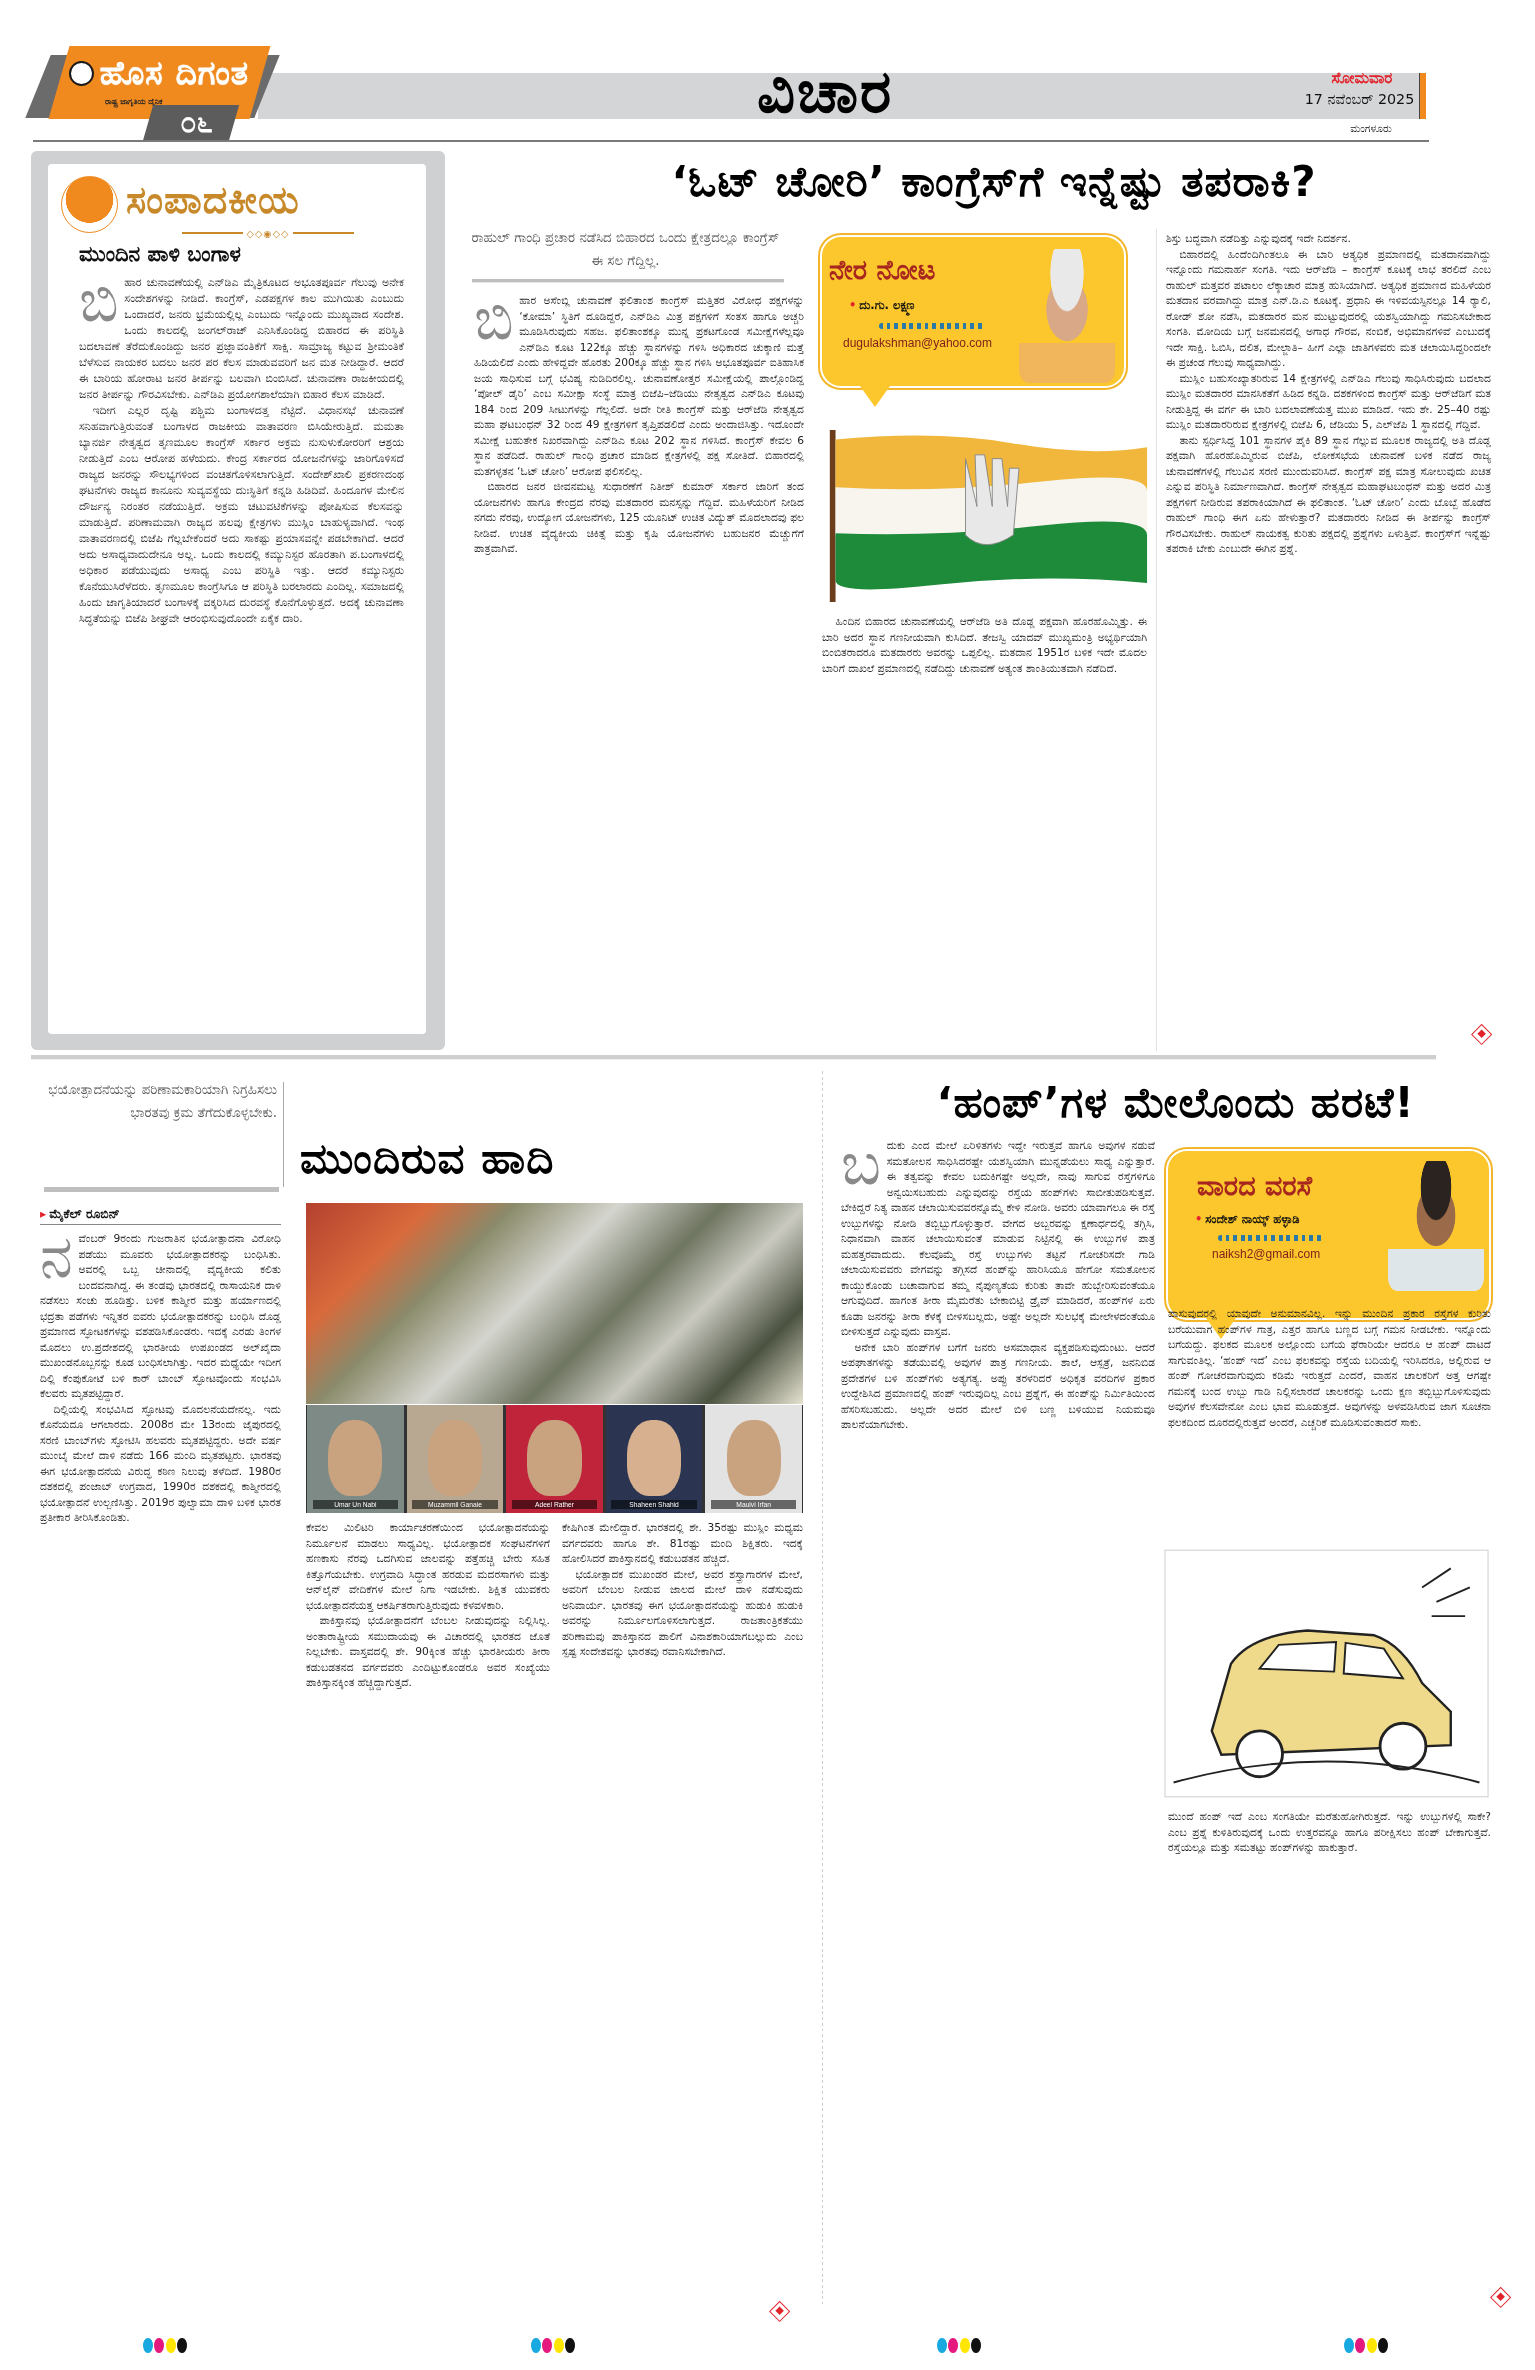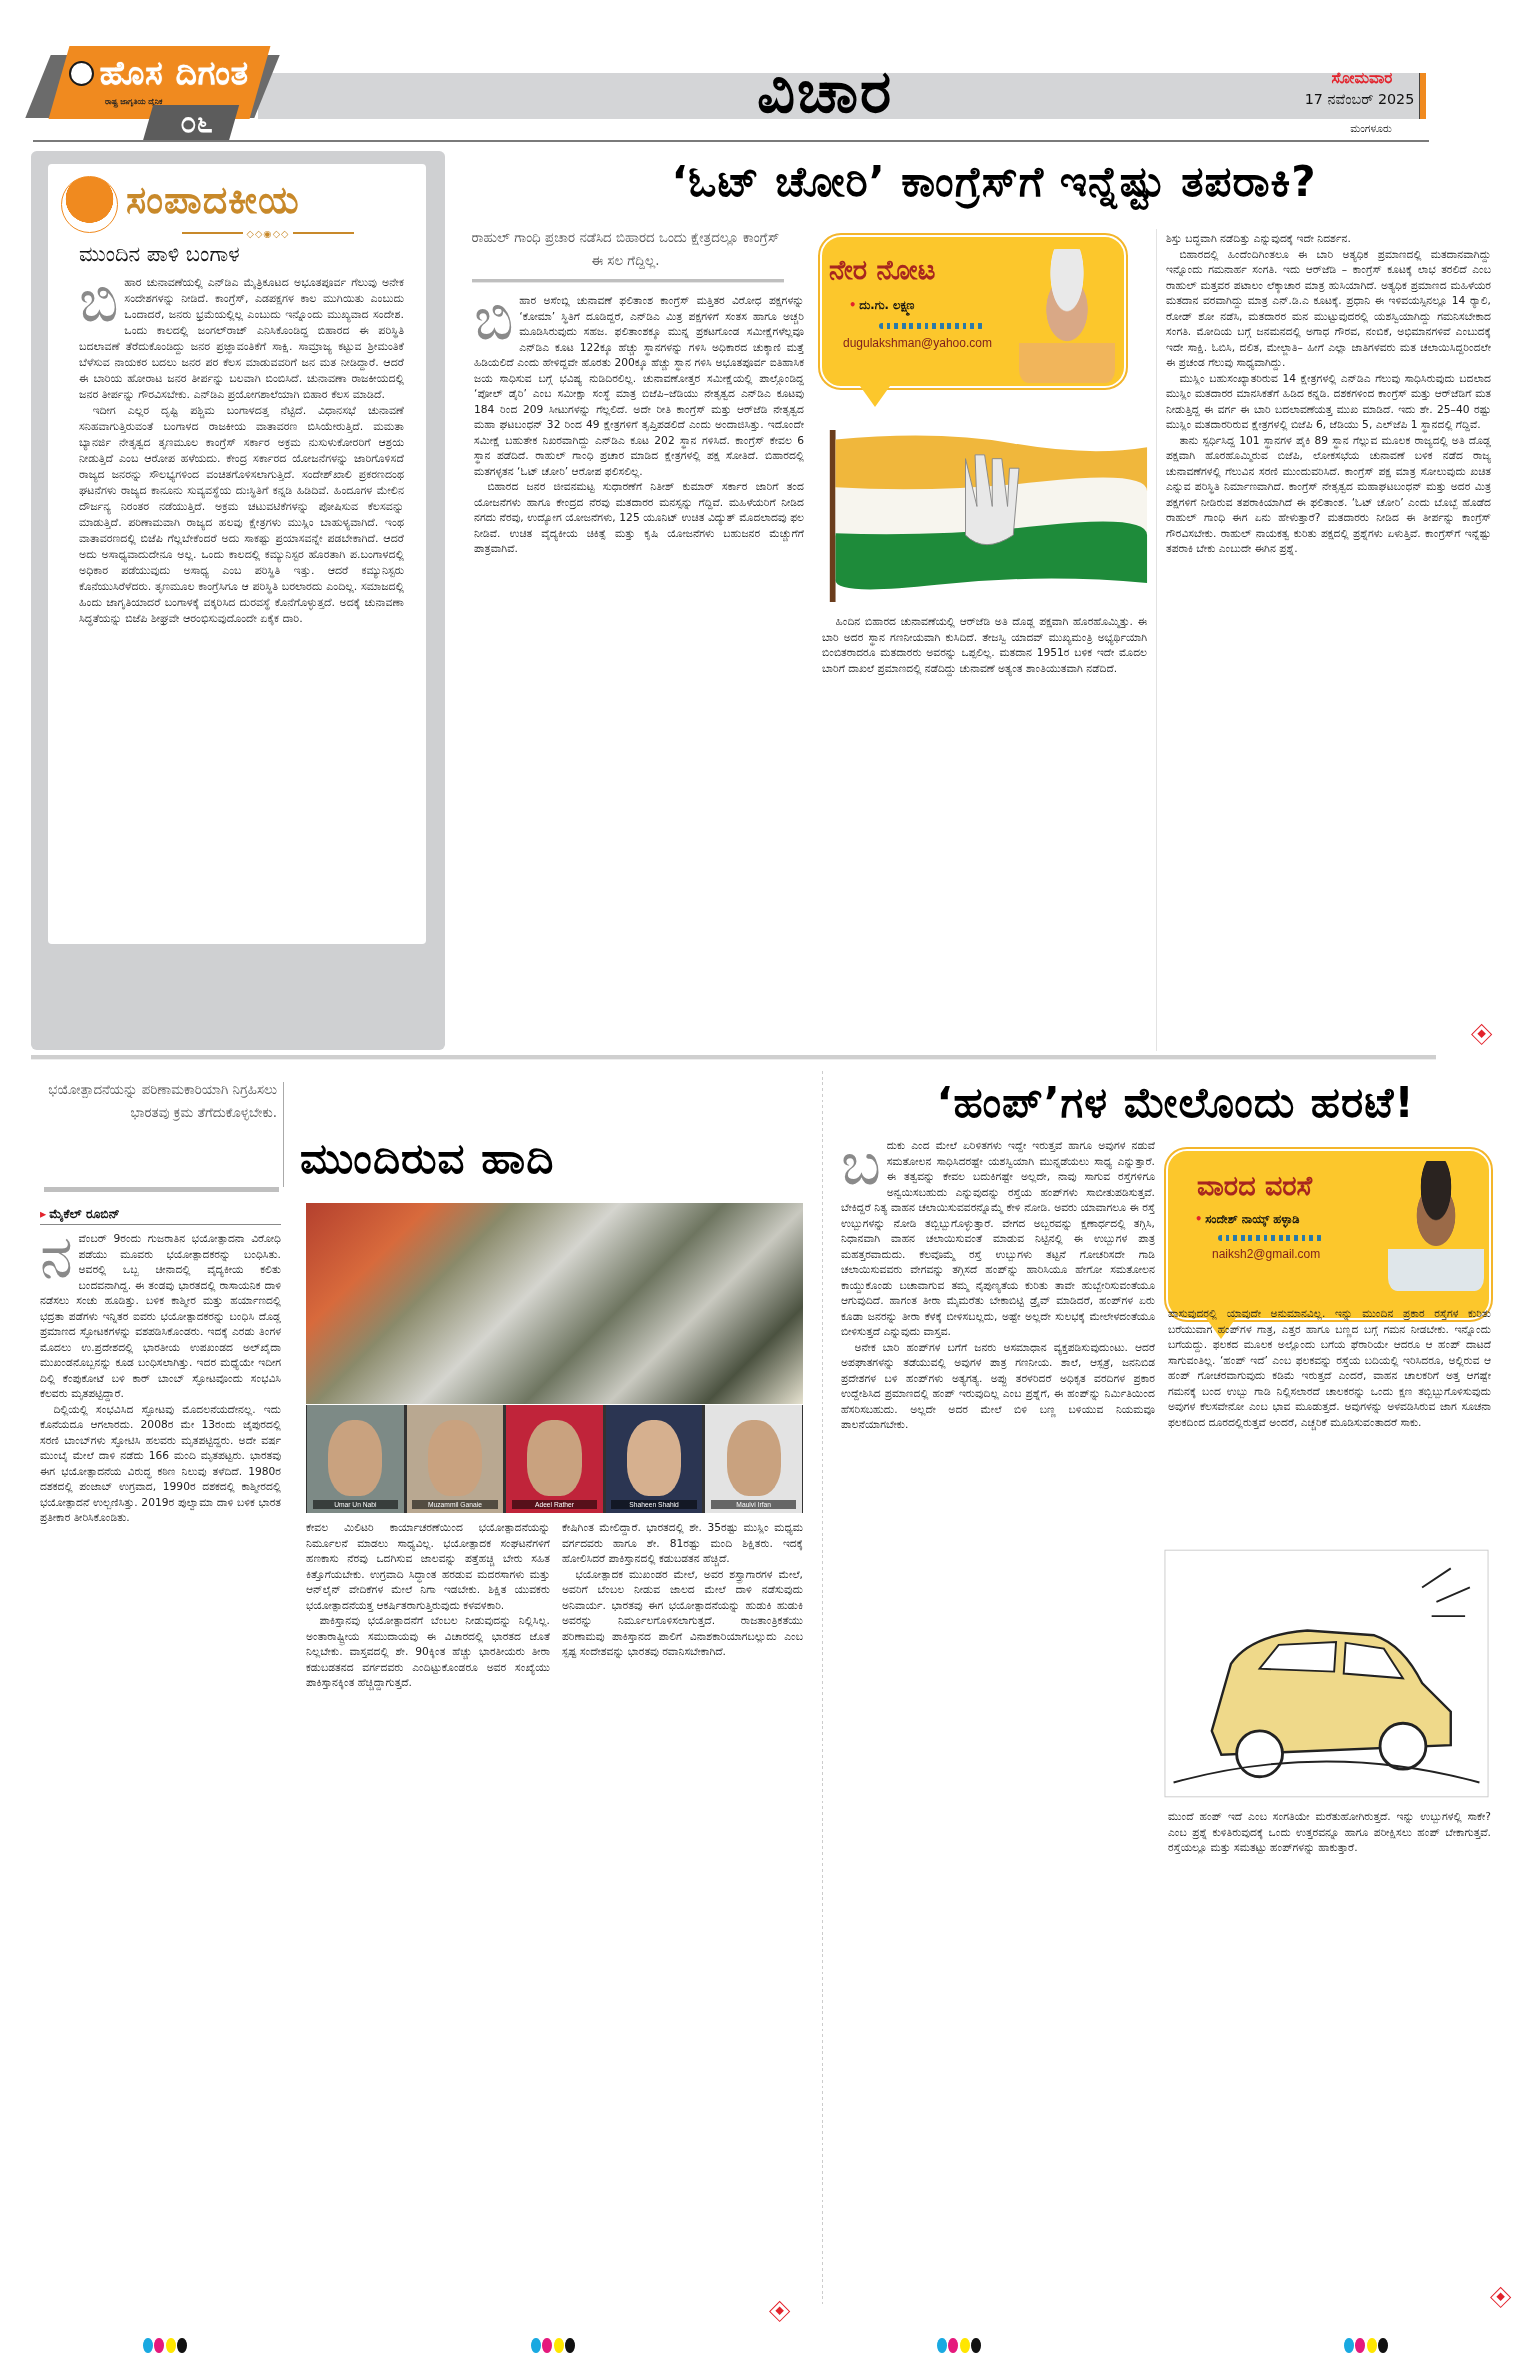--- a/index.html
+++ b/index.html
@@ -20,27 +20,27 @@
   .mh-pageno { position: absolute; left: 163px; top: 105px; width: 67px; text-align: center; font-size: 29px; font-weight: 900; color: #fff; }
   .mh-title { position: absolute; left: 757px; top: 57px; font-size: 59px; font-weight: 900; color: #000; letter-spacing: 1.9px; }
   .mh-day { position: absolute; left: 1319px; top: 69px; width: 86px; text-align: center; color: #e3232c; font-weight: bold; font-size: 15.3px; }
   .mh-date { position: absolute; left: 1302px; top: 91px; width: 115px; text-align: center; font-size: 14.3px; color: #111; }
   .mh-accent { position: absolute; left: 1419px; top: 73px; width: 6.7px; height: 46px; background: #f08a1f; border-left: 1.9px solid #444; }
   .mh-city { position: absolute; left: 1333px; top: 122px; width: 76px; text-align: center; font-size: 10.5px; color: #222; }
   .mh-rule { position: absolute; left: 32.5px; top: 140px; width: 1396px; height: 1.9px; background: #7a7a7a; }
 
   
   .editorial { position: absolute; left: 31px; top: 151px; width: 414px; height: 899px; background: #cfd0d2; border-radius: 5.7px; }
-  .editorial-inner { position: absolute; left: 17px; top: 13.4px; width: 378px; height: 780px; background: #fff; border-radius: 3.8px; }
+  .editorial-inner { position: absolute; left: 17px; top: 13.4px; width: 378px; height: 870px; background: #fff; border-radius: 3.8px; }
   .ed-emblem { position: absolute; left: 13.4px; top: 11.5px; width: 57px; height: 57px; border-radius: 50%; background: radial-gradient(circle at 50% 40%, #f08a1f 0 55%, #fff 56% 100%); border: 1.9px solid #f08a1f; }
   .ed-heading { position: absolute; left: 78px; top: 13.4px; font-size: 38px; font-weight: 900; color: #c8892a; letter-spacing: 1px; }
   .ed-ornament { position: absolute; left: 134px; top: 63px; width: 172px; height: 11.5px; display: flex; align-items: center; }
   .ed-ornament .line { flex: 1; height: 1.9px; background: #c8892a; }
   .ed-ornament .dots { color: #c8892a; font-size: 9.6px; padding: 0 3.8px; letter-spacing: 1px; }
-  .ed-title { position: absolute; left: 31px; top: 78px; font-size: 21px; font-weight: 400; color: #111; }
+  .ed-title { position: absolute; left: 31px; top: 78px; font-size: 21px; font-weight: 700; color: #111; }
   .ed-body { position: absolute; left: 31px; top: 111px; width: 325px; font-size: 11px; line-height: 16px; text-align: justify; color: #222; }
   .dropcap { float: left; font-size: 59px; line-height: 48px; color: #8a8a8a; font-weight: 300; margin: 1.9px 5.7px 0 0; }
 
   
   .top-headline { position: absolute; left: 478px; top: 157px; width: 1032px; text-align: center; font-size: 42px; font-weight: 900; color: #000; letter-spacing: 1px; }
   .top-deck { position: absolute; left: 468px; top: 226px; width: 315px; text-align: center; font-size: 13.4px; line-height: 23px; color: #555; }
   .deck-rule { position: absolute; left: 472px; top: 279px; width: 312px; height: 3.8px; background: #bfbfbf; border-bottom: 1.9px solid #e5e5e5; }
 
   .col { position: absolute; font-size: 10.7px; line-height: 15.5px; text-align: justify; color: #222; overflow: hidden; }
   .col p { text-indent: 13.4px; }

